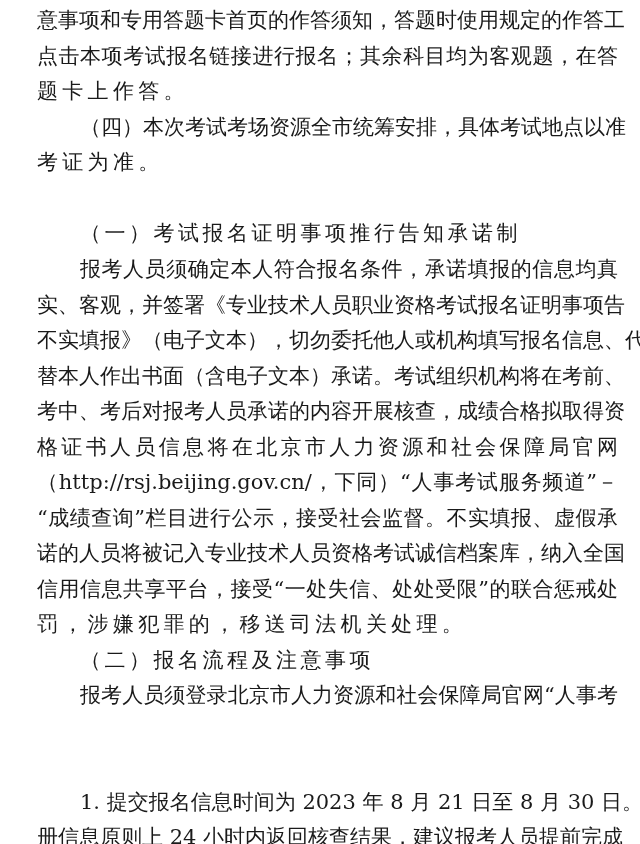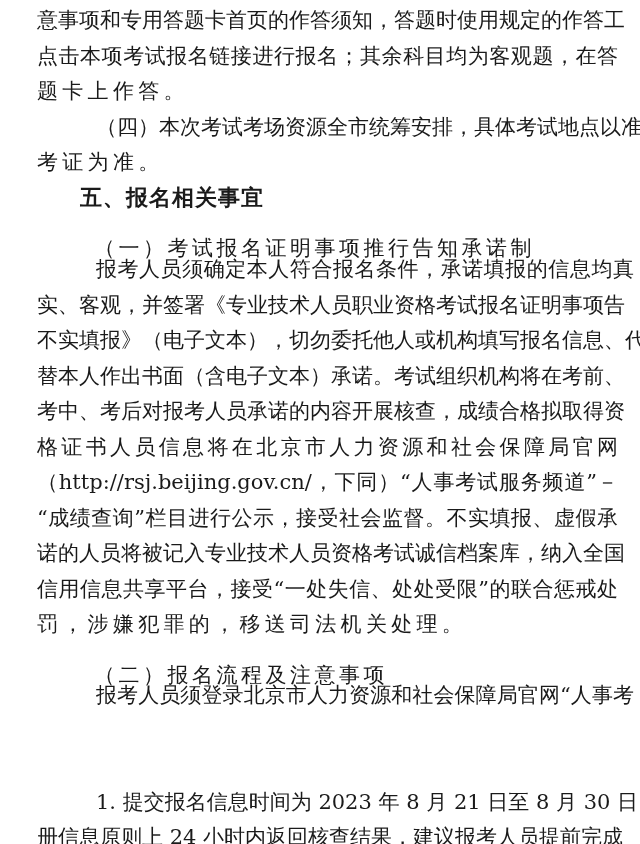--- a/index.html
+++ b/index.html
@@ -3,35 +3,34 @@
 <meta charset="utf-8">
 <style>
   html, body { margin: 0; padding: 0; background: #ffffff; }
   body { width: 640px; height: 844px; overflow: hidden; position: relative;
          font-family: "DejaVu Serif", "Liberation Serif", serif; color: #1a1a1a; }
   .page { position: absolute; left: 0; top: 0; width: 640px; height: 844px; }
   .line { position: absolute; left: 37px; width: 581px; height: 30px;
           font-size: 21px; line-height: 30px; white-space: nowrap;
           text-align: justify; text-align-last: justify; letter-spacing: 0; }
   .line.short { text-align-last: left; letter-spacing: 4.3px; }
-  .line.indent { left: 96px; width: 538px; }
+  .line.indent { left: 80px; width: 538px; }
   .line.h1 { font-family: "DejaVu Sans", "Liberation Sans", sans-serif; font-weight: bold;
              font-size: 22px; text-align-last: left; letter-spacing: 1px; left: 80px; width: auto; }
-  .line.h2 { text-align-last: left; letter-spacing: 3.5px; left: 94px; width: auto; margin-top: 15px; }
+  .line.h2 { text-align-last: left; letter-spacing: 3.5px; left: 80px; width: auto; }
 </style>
 </head>
 <body>
 
 <div class="page">
   <div class="line" style="top:5px">意事项和专用答题卡首页的作答须知，答题时使用规定的作答工</div>
   <div class="line" style="top:41px">点击本项考试报名链接进行报名；其余科目均为客观题，在答</div>
   <div class="line short" style="top:76px">题卡上作答。</div>
   <div class="line indent" style="top:112px">（四）本次考试考场资源全市统筹安排，具体考试地点以准</div>
   <div class="line short" style="top:147px">考证为准。</div>
-  <div class="line h1" style="top:183px">五、报名相关事宜</div>
   <div class="line h2" style="top:218px">（一）考试报名证明事项推行告知承诺制</div>
   <div class="line indent" style="top:254px">报考人员须确定本人符合报名条件，承诺填报的信息均真</div>
   <div class="line" style="top:290px">实、客观，并签署《专业技术人员职业资格考试报名证明事项告</div>
   <div class="line" style="top:325px">不实填报》（电子文本），切勿委托他人或机构填写报名信息、代</div>
   <div class="line" style="top:361px">替本人作出书面（含电子文本）承诺。考试组织机构将在考前、</div>
   <div class="line" style="top:396px">考中、考后对报考人员承诺的内容开展核查，成绩合格拟取得资</div>
   <div class="line" style="top:432px">格证书人员信息将在北京市人力资源和社会保障局官网</div>
   <div class="line" style="top:503px">“成绩查询”栏目进行公示，接受社会监督。不实填报、虚假承</div>
   <div class="line" style="top:467px">（http://rsj.beijing.gov.cn/，下同）“人事考试服务频道”－</div>
   <div class="line" style="top:538px">诺的人员将被记入专业技术人员资格考试诚信档案库，纳入全国</div>

